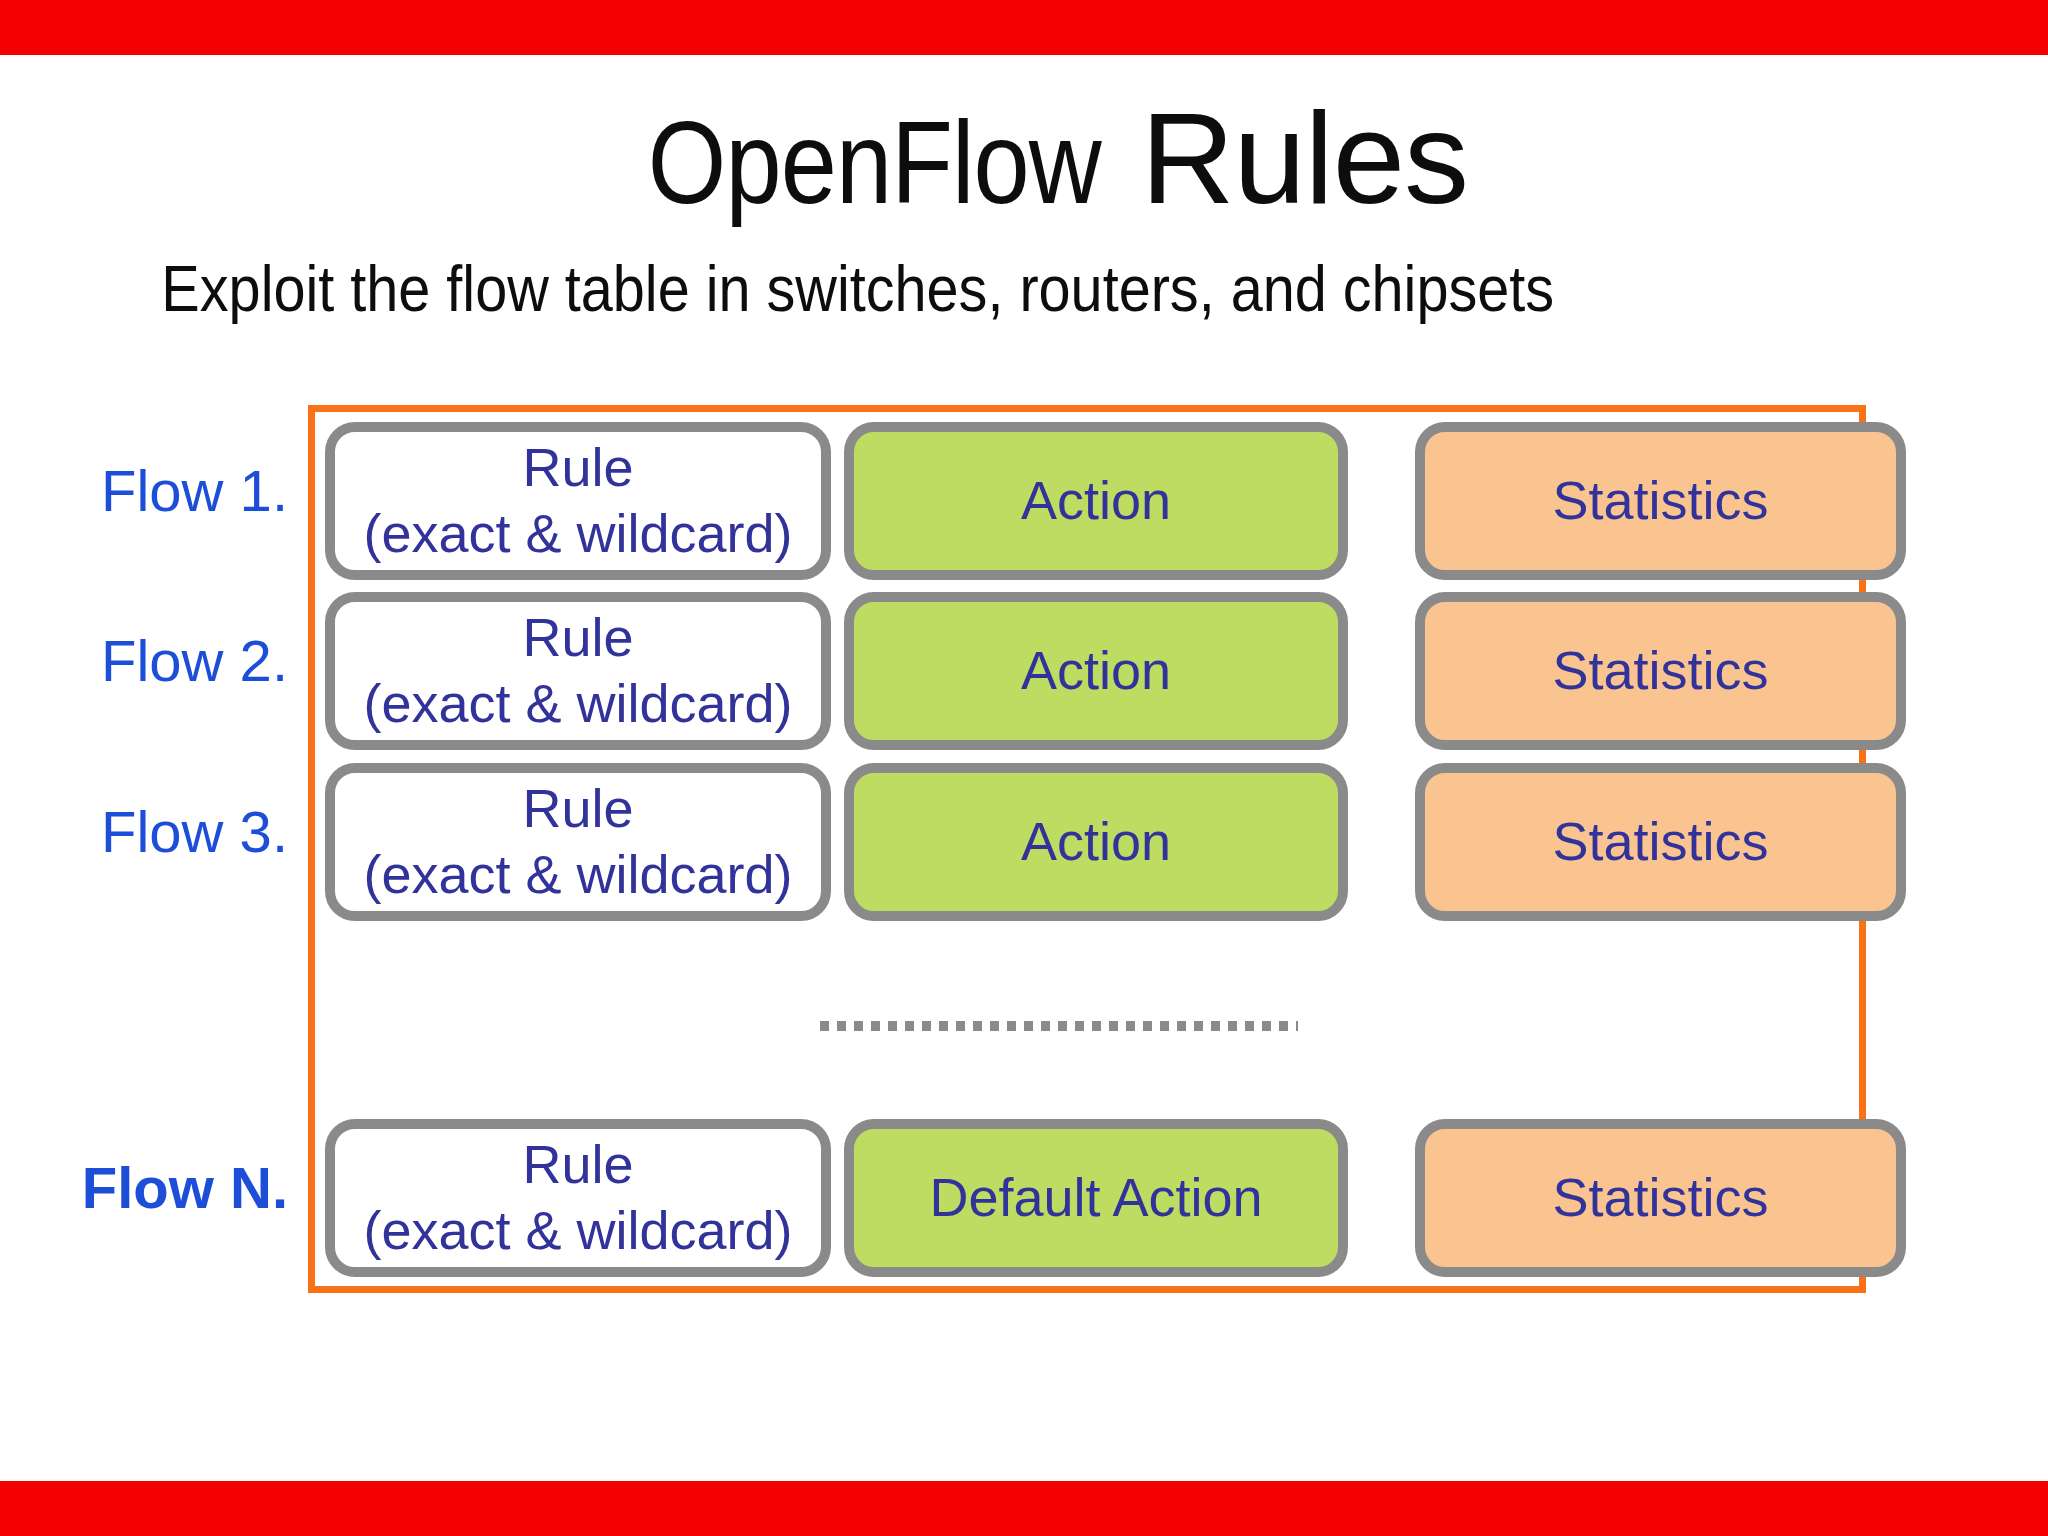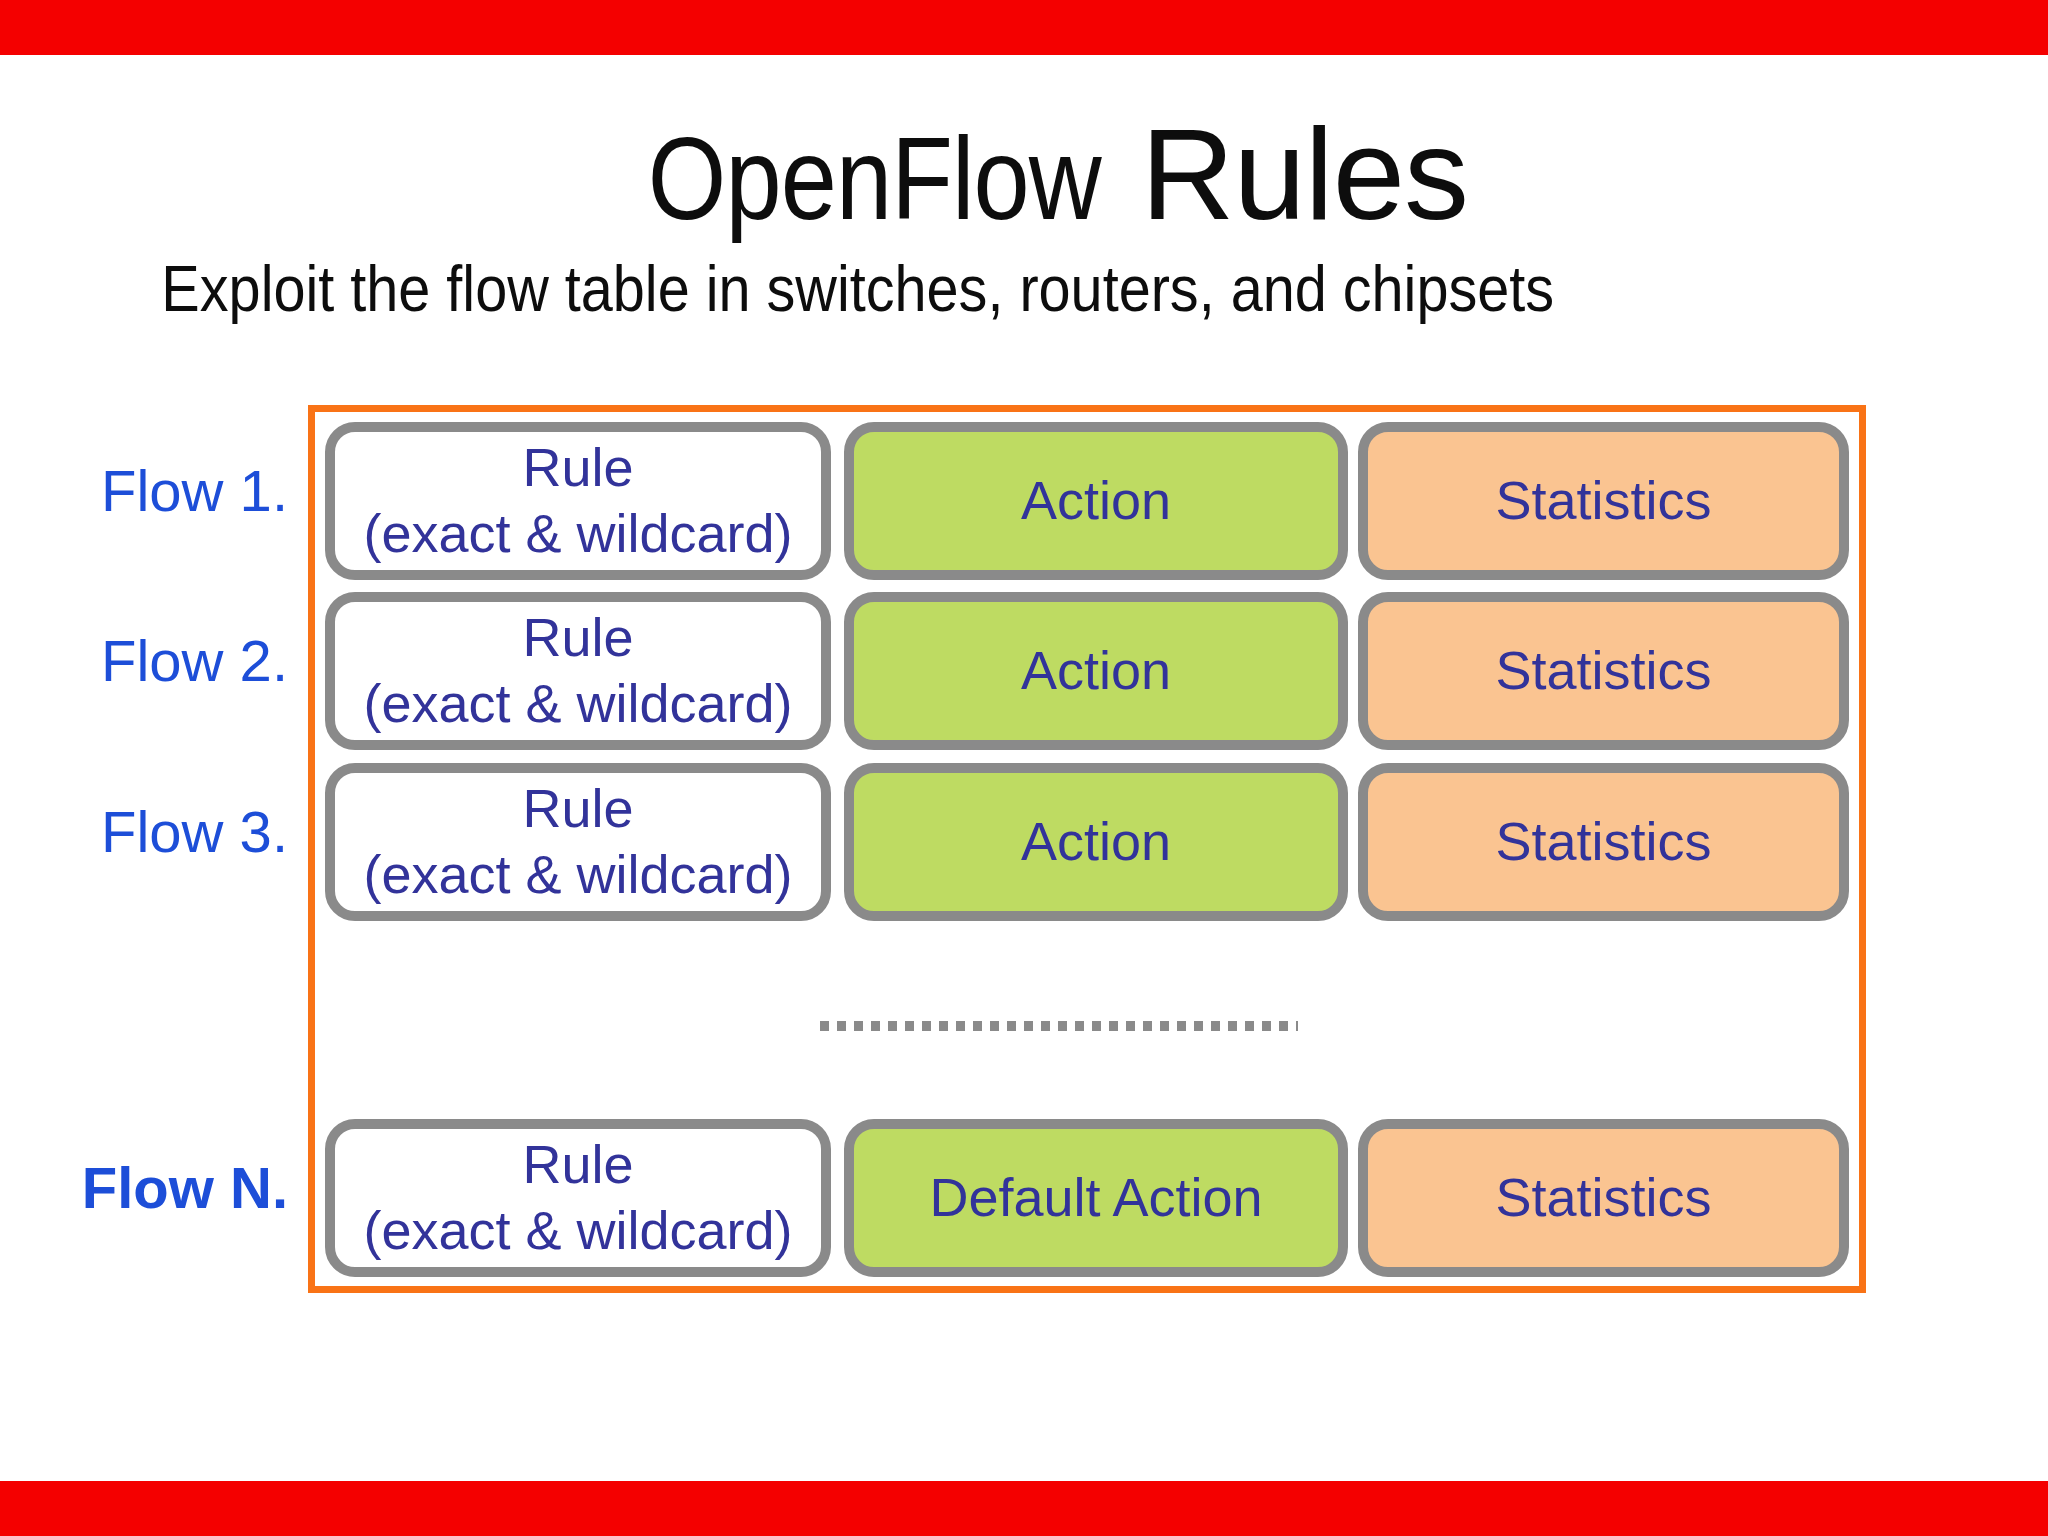--- a/index.html
+++ b/index.html
@@ -14,21 +14,21 @@
   .title-row{
     position:absolute;top:83px;left:0;width:2048px;
     display:flex;justify-content:center;align-items:baseline;gap:6px;
     color:#0d0d0d;white-space:nowrap;
   }
   .title-word1{
     font-size:116px;display:inline-block;
     transform:scaleX(0.87);transform-origin:center bottom;
     letter-spacing:-1px;
   }
-  .title-word2{font-size:130px;display:inline-block;letter-spacing:-1px;margin-top:16px;}
+  .title-word2{font-size:130px;display:inline-block;letter-spacing:-1px;}
 
   .subtitle{
     position:absolute;top:252px;left:0;width:1716px;text-align:center;
     font-size:64px;color:#0d0d0d;white-space:nowrap;
   }
   .subtitle-inner{display:inline-block;transform:scaleX(0.9);transform-origin:center;}
 
   .flow-table{
     position:absolute;left:308px;top:405px;width:1544px;height:874px;
     border:7px solid #f97316;background:#ffffff;
@@ -36,21 +36,21 @@
   
   .cell{
     position:absolute;height:138px;
     border:10px solid #8a8a8a;border-radius:30px;
     display:flex;flex-direction:column;justify-content:center;align-items:center;
     color:#32339a;font-size:54px;line-height:1.22;text-align:center;
     white-space:nowrap;
   }
   .col-rule{left:10px;width:486px;background:#ffffff;}
   .col-action{left:529px;width:484px;background:#bedb62;}
-  .col-stats{left:1043px;width:471px;background:#fac491;}
+  .col-stats{left:1100px;width:471px;background:#fac491;}
   .row-1{top:10px;}
   .row-2{top:180px;}
   .row-3{top:351px;}
   .row-n{top:707px;}
 
   .dotted-sep{
     position:absolute;left:505px;top:609px;width:478px;height:10px;
     background:repeating-linear-gradient(to right,#8a8a8a 0 9px,transparent 9px 17px);
   }
 

